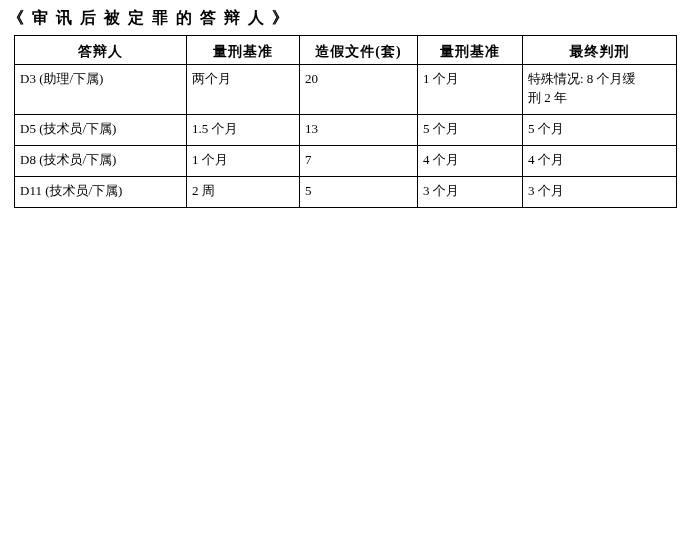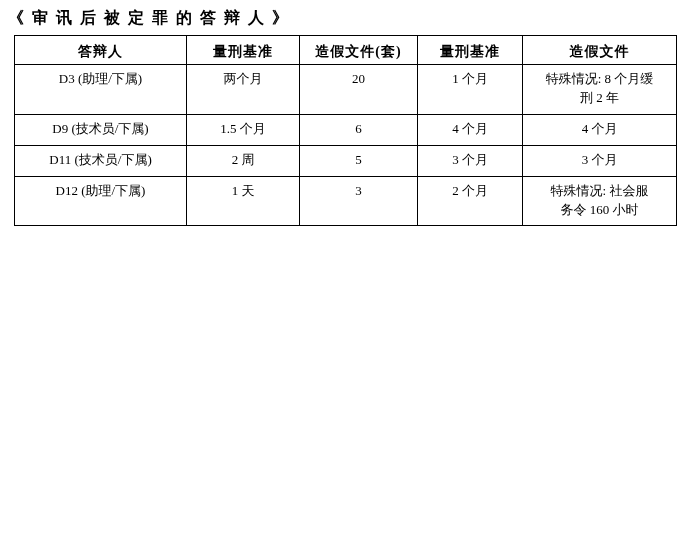--- a/index.html
+++ b/index.html
@@ -35,21 +35,21 @@
     width: 662px;
     font-size: 13px;
   }
   table.data-table td,
   table.data-table th {
     border: 1px solid #000000;
     vertical-align: top;
     padding: 5px 5px 6px 5px;
     line-height: 1.45;
     font-weight: normal;
-    text-align: center;
+    text-align: left;
   }
   table.data-table thead th {
     text-align: center;
     font-weight: bold;
     font-size: 14px;
     letter-spacing: 1px;
     padding-top: 6px;
     padding-bottom: 2px;
   }
   col.c0 { width: 172px; }
@@ -76,21 +76,21 @@
         <col class="c2">
         <col class="c3">
         <col class="c4">
     </colgroup>
     <thead>
       <tr>
         <th>答辩人</th>
         <th>量刑基准</th>
         <th>造假文件(套)</th>
         <th>量刑基准</th>
-        <th>造假文件</th>
+        <th>最终判刑</th>
       </tr>
     </thead>
     <tbody>
       <tr>
         <td>
             <span class="cell-text">D3 (助理/下属)</span>
           </td>
         <td>
             <span class="cell-text">两个月</span>
           </td>
@@ -100,27 +100,44 @@
         <td>
             <span class="cell-text">1 个月</span>
           </td>
         <td>
             <span class="cell-text">特殊情况: 8 个月缓
 刑 2 年</span>
           </td>
       </tr>
       <tr>
         <td>
-            <span class="cell-text">D9 (技术员/下属)</span>
+            <span class="cell-text">D5 (技术员/下属)</span>
           </td>
         <td>
             <span class="cell-text">1.5 个月</span>
           </td>
         <td>
-            <span class="cell-text">6</span>
+            <span class="cell-text">13</span>
+          </td>
+        <td>
+            <span class="cell-text">5 个月</span>
+          </td>
+        <td>
+            <span class="cell-text">5 个月</span>
+          </td>
+      </tr>
+      <tr>
+        <td>
+            <span class="cell-text">D8 (技术员/下属)</span>
+          </td>
+        <td>
+            <span class="cell-text">1 个月</span>
+          </td>
+        <td>
+            <span class="cell-text">7</span>
           </td>
         <td>
             <span class="cell-text">4 个月</span>
           </td>
         <td>
             <span class="cell-text">4 个月</span>
           </td>
       </tr>
       <tr>
         <td>
@@ -132,34 +149,16 @@
         <td>
             <span class="cell-text">5</span>
           </td>
         <td>
             <span class="cell-text">3 个月</span>
           </td>
         <td>
             <span class="cell-text">3 个月</span>
           </td>
       </tr>
-      <tr>
-        <td>
-            <span class="cell-text">D12 (助理/下属)</span>
-          </td>
-        <td>
-            <span class="cell-text">1 天</span>
-          </td>
-        <td>
-            <span class="cell-text">3</span>
-          </td>
-        <td>
-            <span class="cell-text">2 个月</span>
-          </td>
-        <td>
-            <span class="cell-text">特殊情况: 社会服
-务令 160 小时</span>
-          </td>
-      </tr>
     </tbody>
   </table>
 
 </div>
 
 </body></html>

